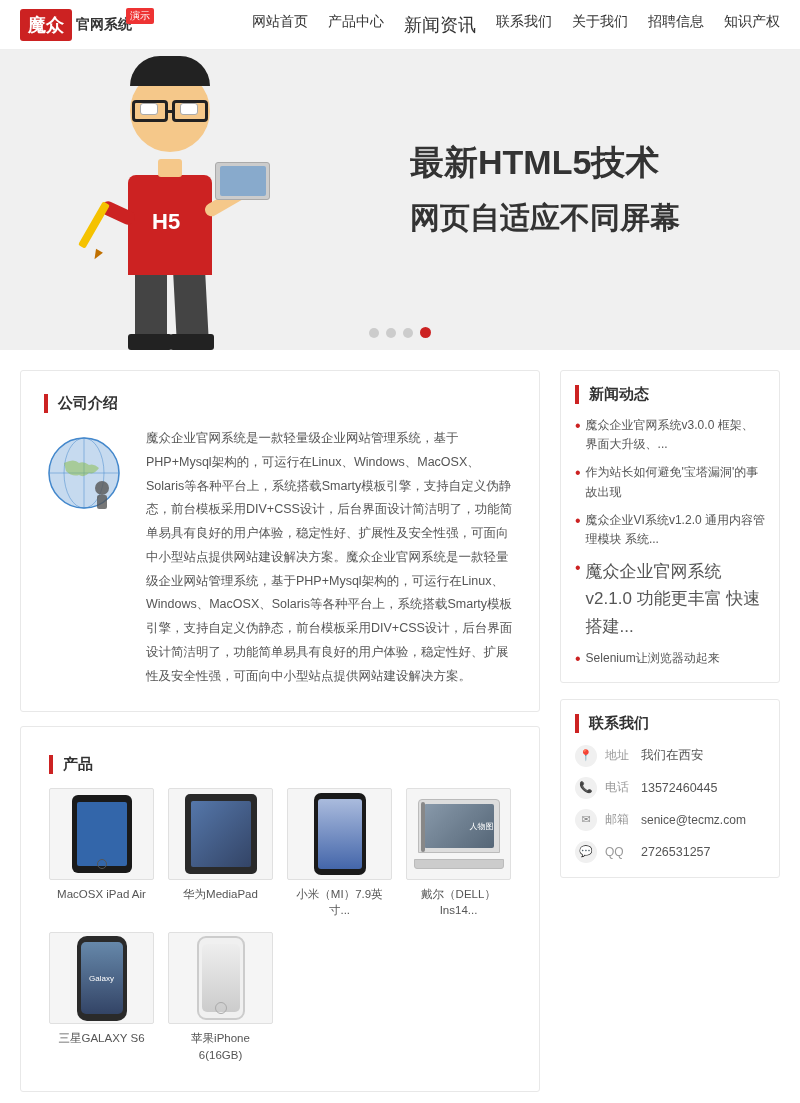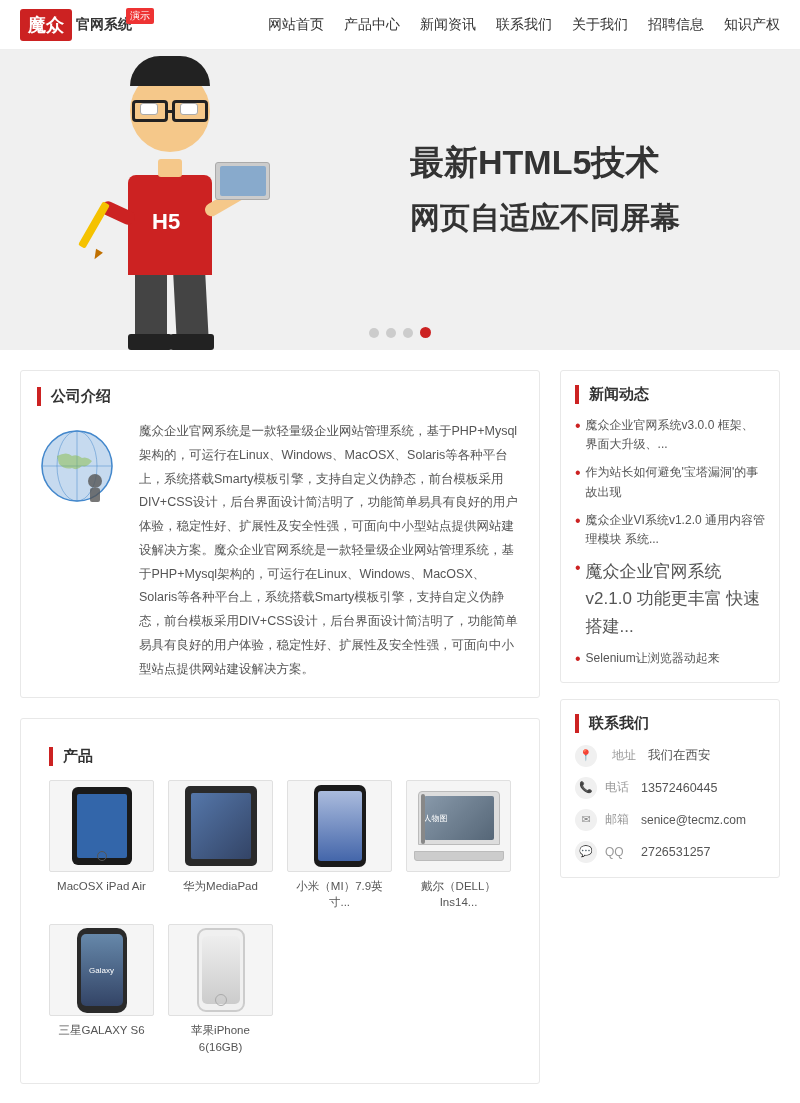--- a/index.html
+++ b/index.html
@@ -14,21 +14,21 @@
       <span style="font-size:18px;">魔众</span>
     </div>
     <div style="position:relative;">
       <span style="font-size:14px;color:#333;font-weight:bold;">官网系统</span>
       <span style="background:#e33;color:#fff;font-size:10px;padding:1px 4px;border-radius:2px;position:absolute;top:-8px;right:-22px;">演示</span>
     </div>
   </div>
   <nav style="display:flex;gap:20px;">
     <a style="font-size:14px;color:#333;text-decoration:none;cursor:pointer;">网站首页</a>
     <a style="font-size:14px;color:#333;text-decoration:none;cursor:pointer;">产品中心</a>
-    <a style="font-size:14px;color:#333;text-decoration:none;cursor:pointer;">新闻资讯</a>
+    <a style="font-size:18px;color:#333;text-decoration:none;cursor:pointer;">新闻资讯</a>
     <a style="font-size:14px;color:#333;text-decoration:none;cursor:pointer;">联系我们</a>
     <a style="font-size:14px;color:#333;text-decoration:none;cursor:pointer;">关于我们</a>
     <a style="font-size:14px;color:#333;text-decoration:none;cursor:pointer;">招聘信息</a>
     <a style="font-size:14px;color:#333;text-decoration:none;cursor:pointer;">知识产权</a>
   </nav>
 </header>
 
 <section style="background:#f0f0f0;height:300px;position:relative;overflow:hidden;">
 
   <div style="position:absolute;left:70px;bottom:0;width:200px;height:290px;">
@@ -81,21 +81,21 @@
     <div style="width:10px;height:10px;border-radius:50%;background:#ccc;cursor:pointer;"></div>
     <div style="width:10px;height:10px;border-radius:50%;background:#ccc;cursor:pointer;"></div>
     <div style="width:11px;height:11px;border-radius:50%;background:#cc2222;cursor:pointer;"></div>
   </div>
 </section>
 
 <div style="display:flex;padding:20px 20px;gap:20px;background:#fff;">
 
   <div style="flex:1;min-width:0;">
 
-    <div style="border:1px solid #e8e8e8;border-radius:3px;padding:16px;margin-bottom:20px;">
+    <div style="border:1px solid #e8e8e8;border-radius:3px;padding:23px;margin-bottom:14px;">
       <div style="font-size:15px;font-weight:bold;color:#333;border-left:4px solid #cc2222;padding-left:10px;margin-bottom:14px;">公司介绍</div>
       <div style="display:flex;gap:12px;">
         <div style="flex-shrink:0;width:90px;padding-top:6px;">
           
           <svg width="80" height="80" viewBox="0 0 80 80">
             <circle cx="40" cy="40" r="35" fill="#4488cc" opacity="0.3" stroke="#4488cc" stroke-width="1"></circle>
             <ellipse cx="40" cy="40" rx="20" ry="35" fill="none" stroke="#4488cc" stroke-width="1" opacity="0.5"></ellipse>
             <line x1="5" y1="40" x2="75" y2="40" stroke="#4488cc" stroke-width="1" opacity="0.5"></line>
             <line x1="40" y1="5" x2="40" y2="75" stroke="#4488cc" stroke-width="1" opacity="0.5"></line>
             <circle cx="40" cy="40" r="35" fill="none" stroke="#4488cc" stroke-width="1.5"></circle>
@@ -141,21 +141,21 @@
             </div>
           </div>
           <div style="font-size:11.5px;color:#555;line-height:1.4;">小米（MI）7.9英寸...</div>
         </div>
 
         <div style="text-align:center;cursor:pointer;">
           <div style="height:92px;background:#f5f5f5;border:1px solid #e0e0e0;display:flex;align-items:center;justify-content:center;margin-bottom:6px;border-radius:2px;">
             <div style="position:relative;width:82px;height:70px;">
               <div style="position:absolute;top:0;left:0;width:82px;height:54px;background:#ddd;border-radius:4px 4px 0 0;border:1px solid #bbb;display:flex;align-items:center;justify-content:center;overflow:hidden;">
                 <div style="width:4px;height:50px;background:#888;position:absolute;left:2px;top:2px;border-radius:2px;"></div>
-                <div style="width:70px;height:44px;background:linear-gradient(135deg,#8899aa,#556677);border-radius:2px;display:flex;align-items:center;justify-content:flex-start;">
+                <div style="width:70px;height:44px;background:linear-gradient(135deg,#8899aa,#556677);border-radius:2px;display:flex;align-items:center;justify-content:flex-end;">
                   <div style="color:#fff;font-size:8px;text-align:center;">人物图</div>
                 </div>
               </div>
               <div style="position:absolute;bottom:0;left:-4px;width:90px;height:10px;background:#ccc;border-radius:0 0 3px 3px;border:1px solid #bbb;"></div>
             </div>
           </div>
           <div style="font-size:11.5px;color:#555;line-height:1.4;">戴尔（DELL）Ins14...</div>
         </div>
 
 
@@ -207,21 +207,21 @@
         <span style="color:#cc2222;font-size:16px;line-height:1.2;flex-shrink:0;">•</span>
         <span style="font-size:12px;color:#555;line-height:1.6;">Selenium让浏览器动起来</span>
       </div>
     </div>
 
     <div style="border:1px solid #e8e8e8;border-radius:3px;padding:14px;">
       <div style="font-size:15px;font-weight:bold;color:#333;border-left:4px solid #cc2222;padding-left:10px;margin-bottom:12px;">联系我们</div>
 
       <div style="display:flex;align-items:center;gap:8px;margin-bottom:10px;">
         <div style="width:22px;height:22px;background:#f0f0f0;border-radius:50%;display:flex;align-items:center;justify-content:center;font-size:11px;color:#888;flex-shrink:0;">📍</div>
-        <div style="font-size:12px;color:#999;width:28px;margin-left:7px;">地址</div>
+        <div style="font-size:12px;color:#999;width:28px;">地址</div>
         <div style="font-size:12.5px;color:#555;">我们在西安</div>
       </div>
 
       <div style="display:flex;align-items:center;gap:8px;margin-bottom:10px;">
         <div style="width:22px;height:22px;background:#f0f0f0;border-radius:50%;display:flex;align-items:center;justify-content:center;font-size:11px;color:#888;flex-shrink:0;">📞</div>
         <div style="font-size:12px;color:#999;width:28px;">电话</div>
         <div style="font-size:12.5px;color:#555;">13572460445</div>
       </div>
 
       <div style="display:flex;align-items:center;gap:8px;margin-bottom:10px;">

